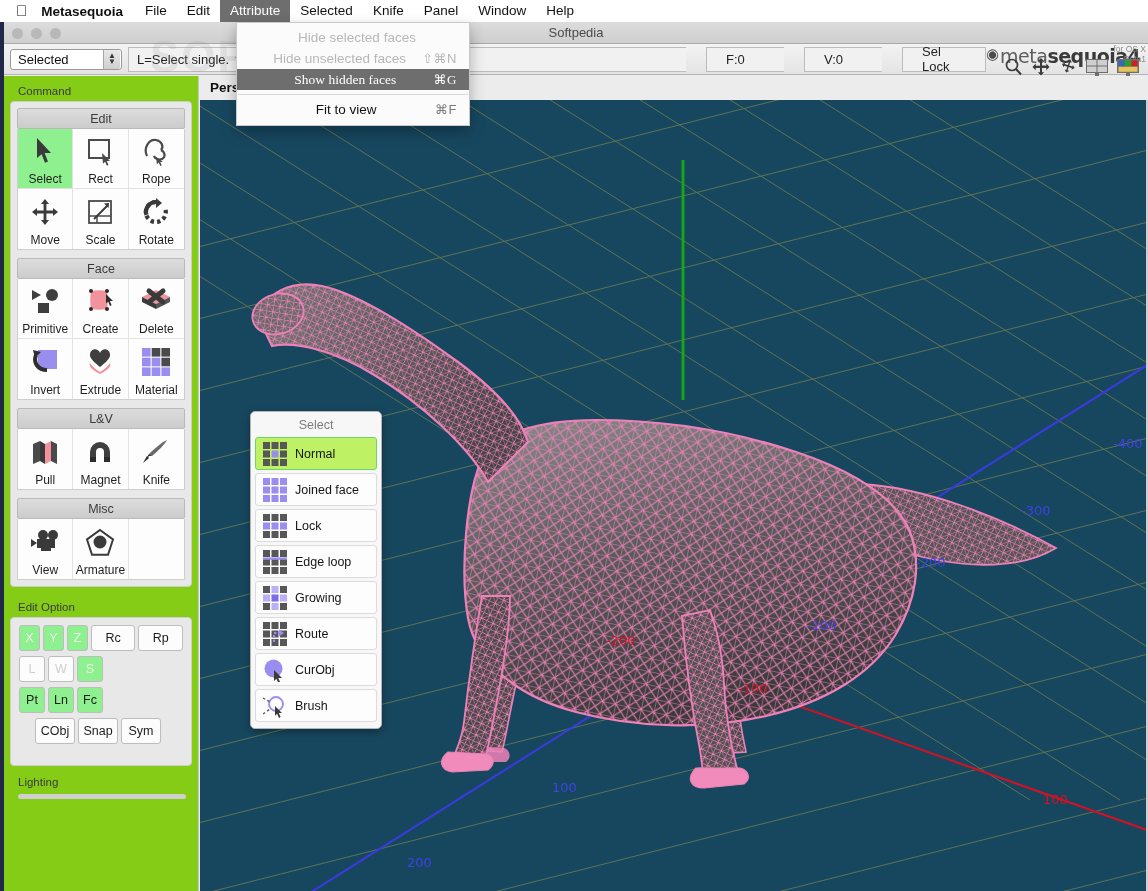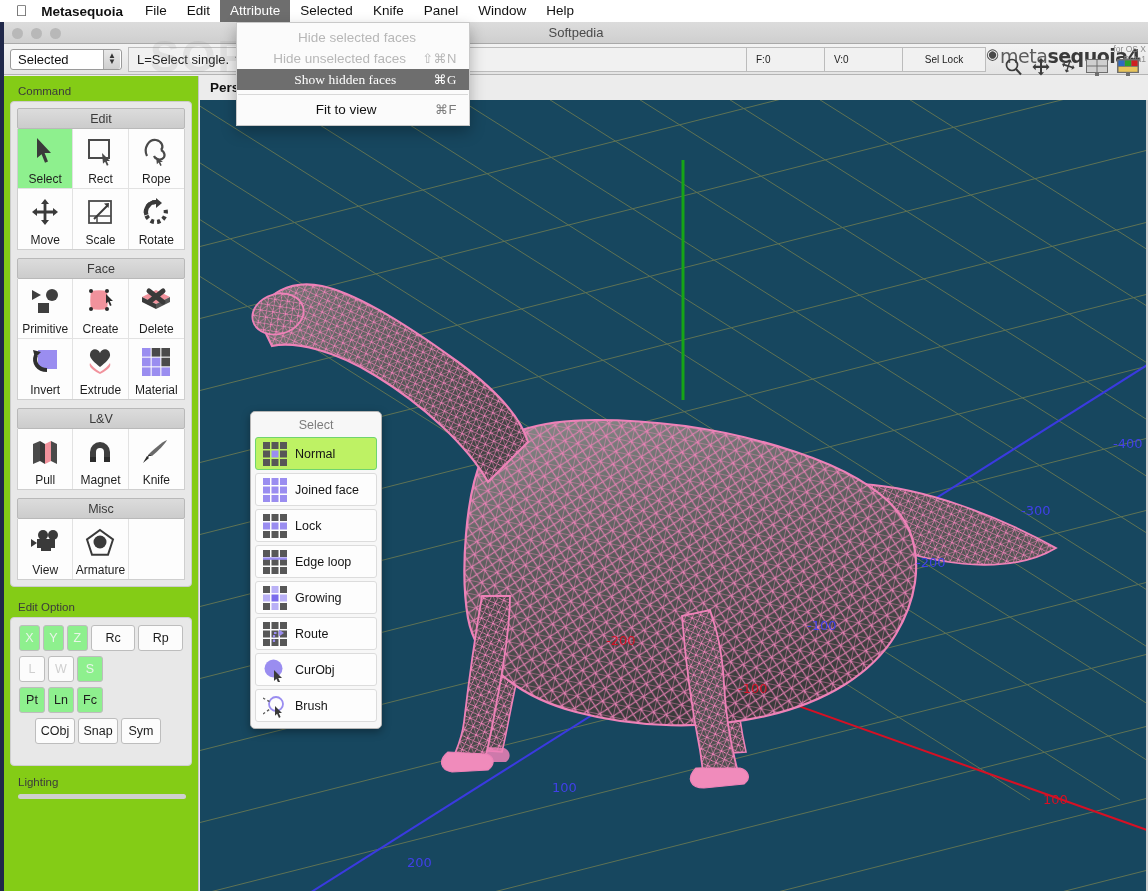--- a/index.html
+++ b/index.html
@@ -69,21 +69,21 @@
     border-radius: 0 2px 2px 0;
     display: flex; flex-direction: column; align-items: center;
     justify-content: center; line-height: 6px; font-size: 8px; color: #333;
   }
   .hintbox { margin-left: 6px; height: 25px; flex: 1; background: #f1f1f1;
     border: 1px solid #bcbcbc; border-right: none;
     display: flex; align-items: center; padding-left: 8px;
     font-size: 13px; color: #222; }
   .tcell { height: 25px; background: #f1f1f1; border: 1px solid #bcbcbc;
     border-right: none; display: flex; align-items: center;
-    font-size: 10px; color: #222; padding: 0 9px; }
+    font-size: 13px; color: #222; padding: 0 19px; margin-left: 20px; }
   .tcell.fv { width: 78px; }
   .tcell.sel { width: 84px; justify-content: center; }
   .brand { width: 162px; height: 31px; display: flex; align-items: flex-start;
     padding-top: 1px; position: relative; }
   .brand .logo { font-size: 19px; letter-spacing: -.5px; color: #5d5d5d;
     font-family: "DejaVu Sans", sans-serif; }
   .brand .logo b { color: #3a3a3a; }
   .brand .bullet { font-size: 15px; color: #4a4a4a; margin-right: 1px; }
   .brand .sub { position: absolute; right: 2px; top: 0px; font-size: 8.5px;
     color: #8d8d8d; text-align: right; line-height: 10px; }

